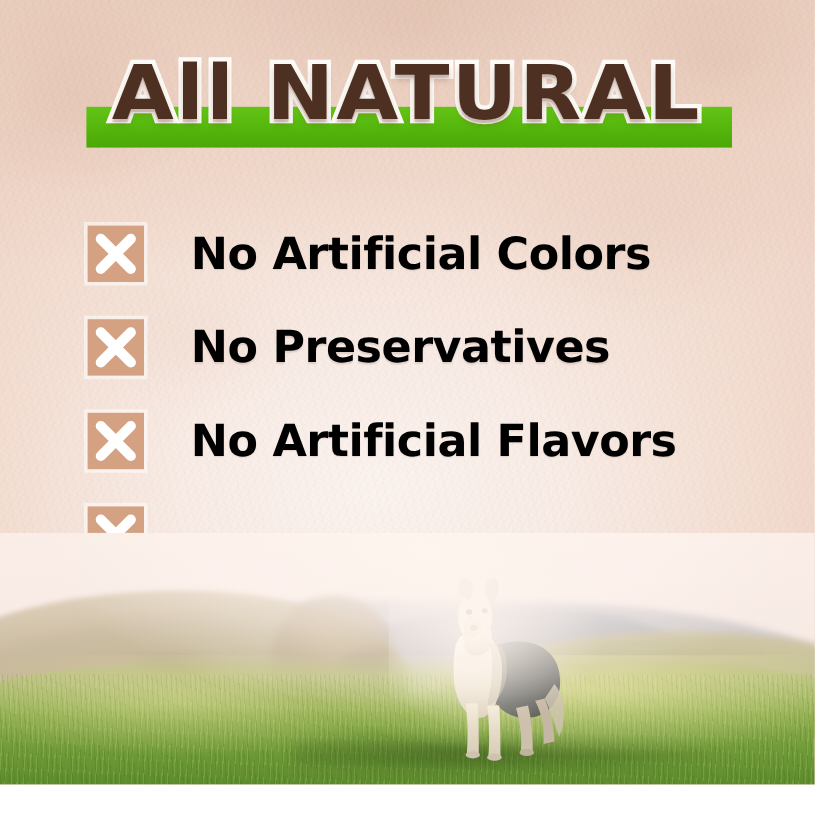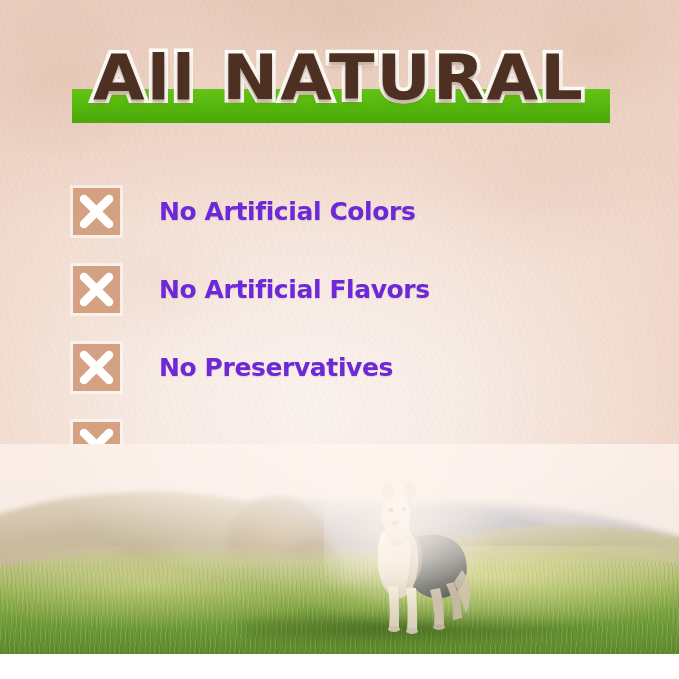--- a/index.html
+++ b/index.html
@@ -116,23 +116,23 @@
   }
   .x-box svg {
     display: block;
     width: 47px;
     height: 47px;
   }
   .claim-label {
     margin-left: 39px;
     font-family: "DejaVu Sans", sans-serif;
     font-weight: bold;
-    font-size: 25px;
+    font-size: 37px;
     line-height: 1;
-    color: #6d28d9;
+    color: #000000;
     letter-spacing: -0.4px;
     white-space: nowrap;
     text-shadow: 0 1px 1px rgba(160,130,120,.25);
   }
 
   
   .photo {
     position: absolute;
     left: 0; right: 0;
     bottom: 0;
@@ -301,33 +301,33 @@
 
     <div class="claim-row">
       <div class="x-box">
         <svg viewBox="0 0 47 47" aria-hidden="true">
           <g stroke="#ffffff" stroke-width="8.5" stroke-linecap="round">
             <line x1="11" y1="11" x2="36" y2="36"></line>
             <line x1="36" y1="11" x2="11" y2="36"></line>
           </g>
         </svg>
       </div>
-      <div class="claim-label">No Artificial Flavors</div>
+      <div class="claim-label">No Preservatives</div>
     </div>
 
     <div class="claim-row">
       <div class="x-box">
         <svg viewBox="0 0 47 47" aria-hidden="true">
           <g stroke="#ffffff" stroke-width="8.5" stroke-linecap="round">
             <line x1="11" y1="11" x2="36" y2="36"></line>
             <line x1="36" y1="11" x2="11" y2="36"></line>
           </g>
         </svg>
       </div>
-      <div class="claim-label">No Preservatives</div>
+      <div class="claim-label">No Artificial Flavors</div>
     </div>
 
     <div class="claim-row">
       <div class="x-box">
         <svg viewBox="0 0 47 47" aria-hidden="true">
           <g stroke="#ffffff" stroke-width="8.5" stroke-linecap="round">
             <line x1="11" y1="11" x2="36" y2="36"></line>
             <line x1="36" y1="11" x2="11" y2="36"></line>
           </g>
         </svg>

